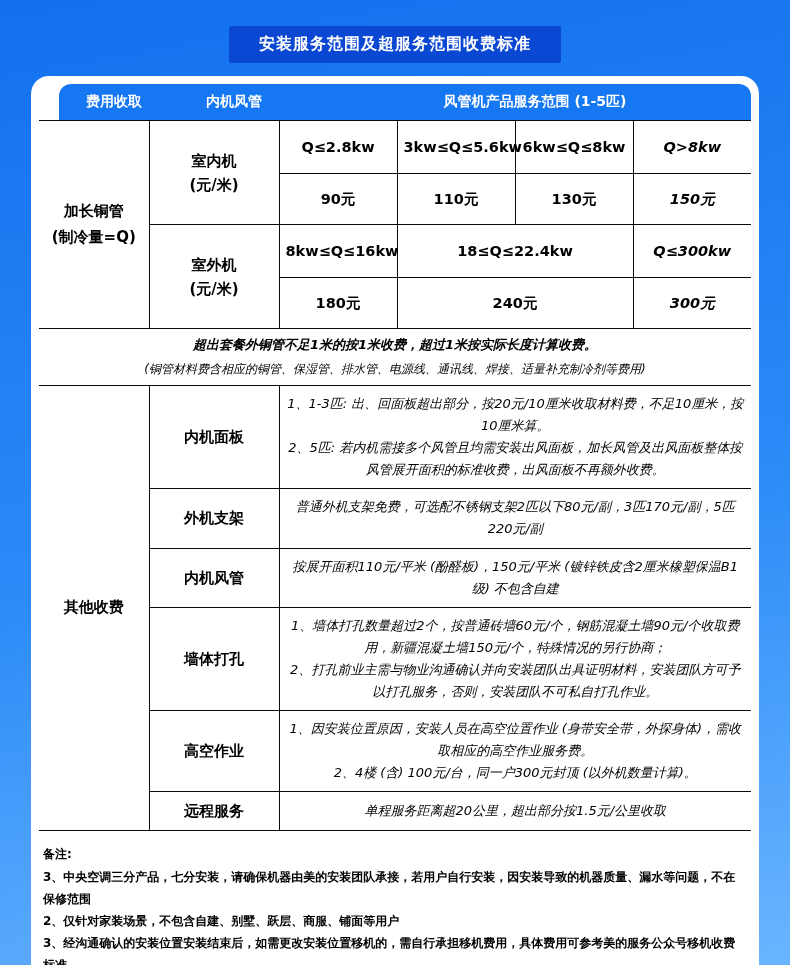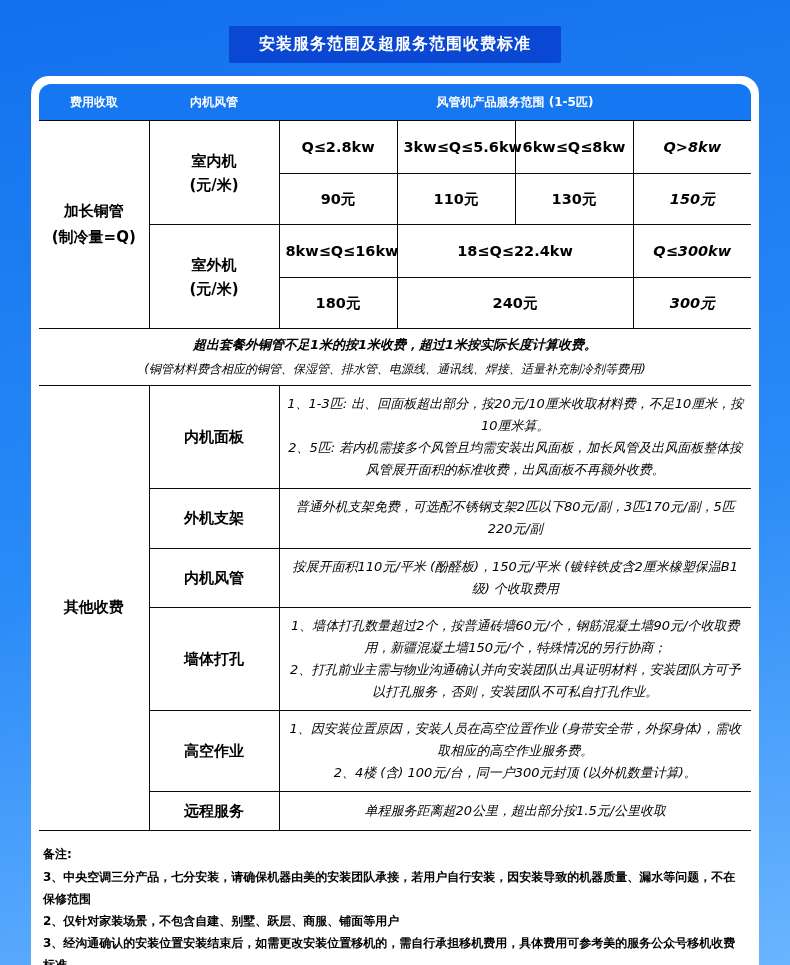--- a/index.html
+++ b/index.html
@@ -28,26 +28,27 @@
     background:#ffffff;
     border-radius:18px;
     padding:8px 8px 14px;
     box-sizing:border-box;
   }
   .thead{
     display:grid;
     grid-template-columns:110px 130px 472px;
     background:#1677f2;
     color:#fff;
-    font-size:12px;
+    font-size:14px;
     font-weight:bold;
     height:36px;
     align-items:center;
     text-align:center;
     border-radius:12px 12px 0 0;
+    margin-left:20px;
   }
   table.fee-table{
     border-collapse:collapse;
     table-layout:fixed;
     width:712px;
     color:#000;
   }
   .fee-table td{
     border:1px solid #0a0a0a;
     text-align:center;
@@ -149,21 +150,21 @@
         <td class="c-item">内机面板</td>
         <td colspan="4" class="c-desc">1、1-3匹: 出、回面板超出部分，按20元/10厘米收取材料费，不足10厘米，按10厘米算。
 2、5匹: 若内机需接多个风管且均需安装出风面板，加长风管及出风面板整体按风管展开面积的标准收费，出风面板不再额外收费。</td>
       </tr>
       <tr>
         <td class="c-item">外机支架</td>
         <td colspan="4" class="c-desc">普通外机支架免费，可选配不锈钢支架2匹以下80元/副，3匹170元/副，5匹220元/副</td>
       </tr>
       <tr>
         <td class="c-item">内机风管</td>
-        <td colspan="4" class="c-desc">按展开面积110元/平米 (酚醛板)，150元/平米 (镀锌铁皮含2厘米橡塑保温B1级) 个收取费用</td>
+        <td colspan="4" class="c-desc">按展开面积110元/平米 (酚醛板)，150元/平米 (镀锌铁皮含2厘米橡塑保温B1级) 不包含自建</td>
       </tr>
       <tr>
         <td class="c-item">墙体打孔</td>
         <td colspan="4" class="c-desc">1、墙体打孔数量超过2个，按普通砖墙60元/个，钢筋混凝土墙90元/个收取费用，新疆混凝土墙150元/个，特殊情况的另行协商；
 2、打孔前业主需与物业沟通确认并向安装团队出具证明材料，安装团队方可予以打孔服务，否则，安装团队不可私自打孔作业。</td>
       </tr>
       <tr>
         <td class="c-item">高空作业</td>
         <td colspan="4" class="c-desc">1、因安装位置原因，安装人员在高空位置作业 (身带安全带，外探身体)，需收取相应的高空作业服务费。
 2、4楼 (含) 100元/台，同一户300元封顶 (以外机数量计算)。</td>

